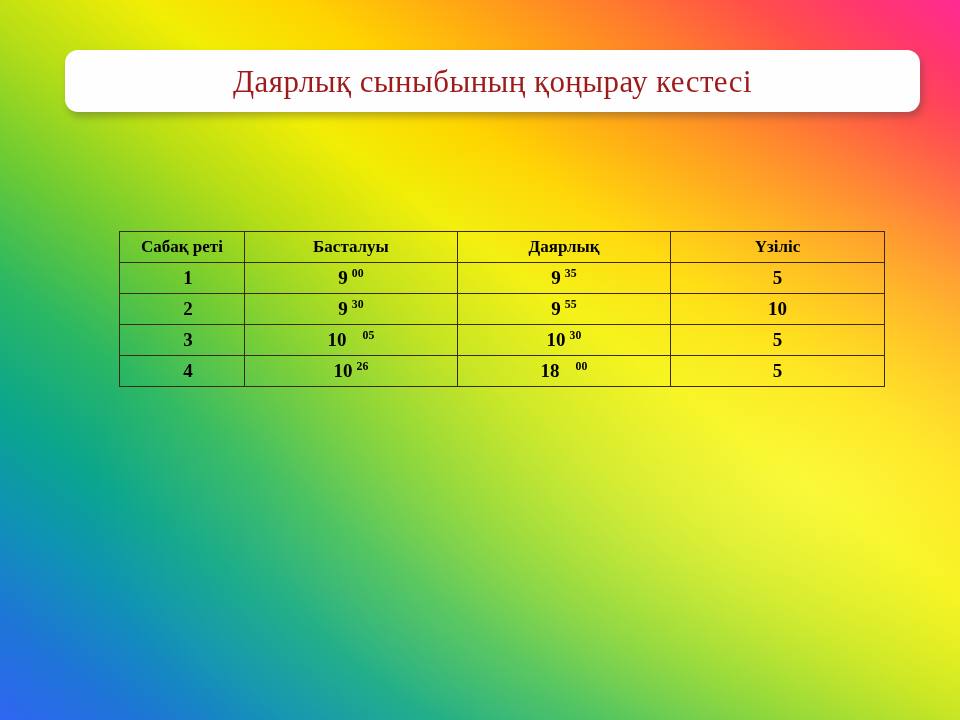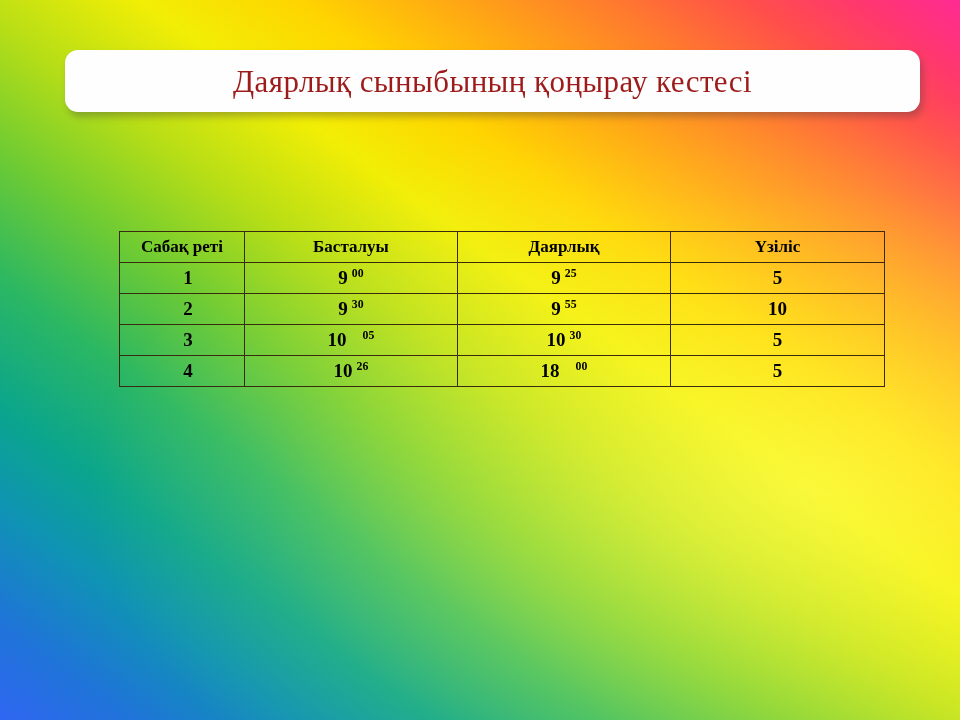--- a/index.html
+++ b/index.html
@@ -147,21 +147,21 @@
         <th class="col-order">Сабақ реті</th>
         <th class="col-start">Басталуы</th>
         <th class="col-end">Даярлық</th>
         <th class="col-break">Үзіліс</th>
       </tr>
     </thead>
     <tbody id="table-body">
         <tr>
           <td class="col-order"><span class="order-num">1</span></td>
           <td class="col-start"><span class="time-val gap"><span>9</span><sup>00</sup></span></td>
-          <td class="col-end"><span class="time-val gap"><span>9</span><sup>25</sup></span></td>
+          <td class="col-end"><span class="time-val gap"><span>9</span><sup>35</sup></span></td>
           <td class="col-break"><span>5</span></td>
         </tr>
         <tr>
           <td class="col-order"><span class="order-num">2</span></td>
           <td class="col-start"><span class="time-val gap"><span>9</span><sup>30</sup></span></td>
           <td class="col-end"><span class="time-val gap"><span>9</span><sup>55</sup></span></td>
           <td class="col-break"><span>10</span></td>
         </tr>
         <tr>
           <td class="col-order"><span class="order-num">3</span></td>

